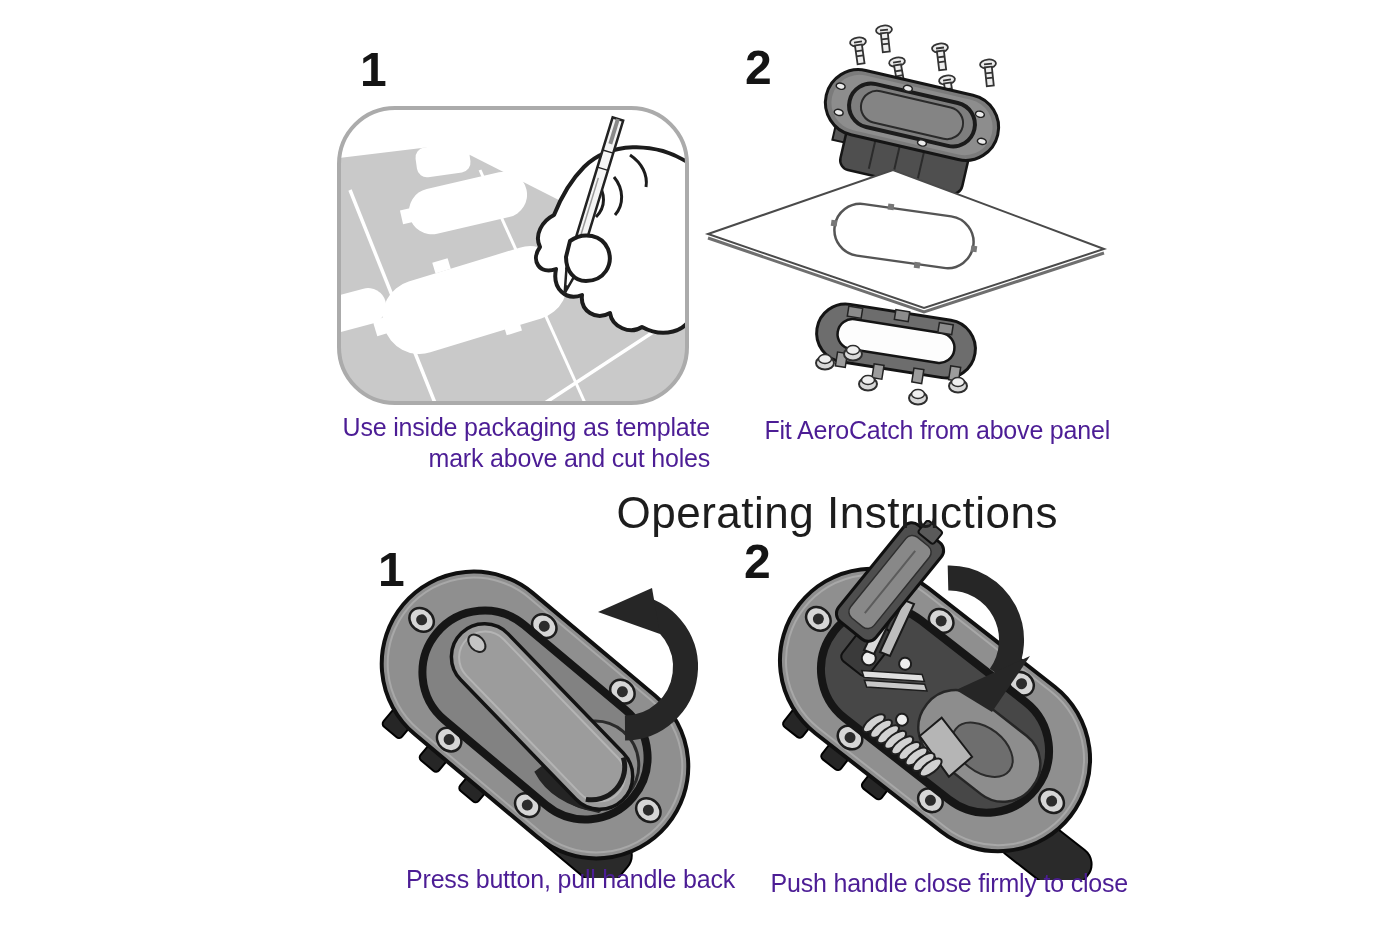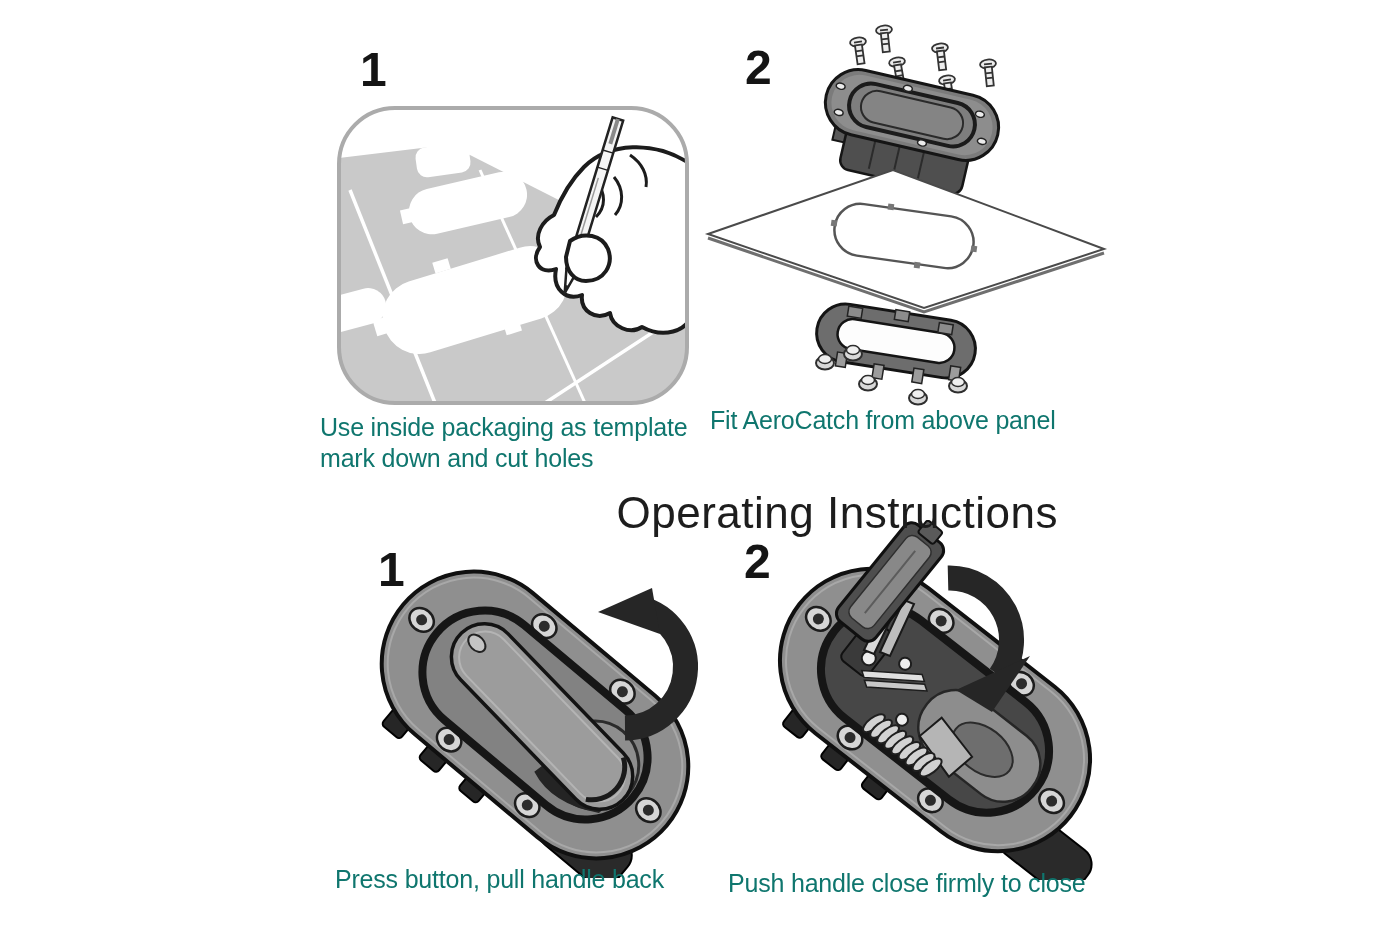--- a/index.html
+++ b/index.html
@@ -1,20 +1,20 @@
 <!DOCTYPE html>
 <html><head>
 <meta charset="utf-8">
 <style>
   html,body{margin:0;padding:0;background:#ffffff;}
   .canvas{position:relative;width:1400px;height:930px;background:#ffffff;overflow:hidden;
           font-family:"Liberation Sans", sans-serif;color:#1f1f1f;}
   .illo{position:absolute;}
   .step-num{position:absolute;font-size:48px;font-weight:bold;color:#151515;line-height:1;}
-  .caption{position:absolute;text-align:left;font-size:25px;color:#0f766e;line-height:31px;letter-spacing:-0.2px;}
+  .caption{position:absolute;text-align:right;font-size:25px;color:#4c1d95;line-height:31px;letter-spacing:-0.2px;}
   .heading{position:absolute;text-align:right;font-size:44px;color:#1d1d1d;letter-spacing:0.5px;}
 </style>
 </head>
 <body>
 
 <div class="canvas">
 
   <svg class="illo" style="left:330px;top:95px" width="365" height="312" viewBox="0 0 365 312">
     <defs>
       <clipPath id="clipA">
@@ -334,23 +334,23 @@
       <path d="M 208 58 A 62 62 0 0 1 260 156" fill="none" stroke="#262626" stroke-width="25"></path>
       <polygon points="290,136 252,192 216,170" fill="#262626"></polygon>
     </g>
   </svg>
 
   <div class="step-num" style="left:360px;top:46px">1</div>
   <div class="step-num" style="left:745px;top:44px">2</div>
 
   <div class="caption" style="left:320px;top:412px;width:390px">
     <span>Use inside packaging as template</span><br>
-    <span>mark down and cut holes</span>
+    <span>mark above and cut holes</span>
   </div>
-  <div class="caption" style="left:710px;top:405px;width:400px">Fit AeroCatch from above panel</div>
+  <div class="caption" style="left:710px;top:415px;width:400px">Fit AeroCatch from above panel</div>
 
   <div class="heading" style="left:358px;top:488px;width:700px">Operating Instructions</div>
 
   <div class="step-num" style="left:378px;top:546px">1</div>
   <div class="step-num" style="left:744px;top:538px">2</div>
 
   <div class="caption" style="left:335px;top:864px;width:400px">Press button, pull handle back</div>
   <div class="caption" style="left:728px;top:868px;width:400px">Push handle close firmly to close</div>
 
 </div>

